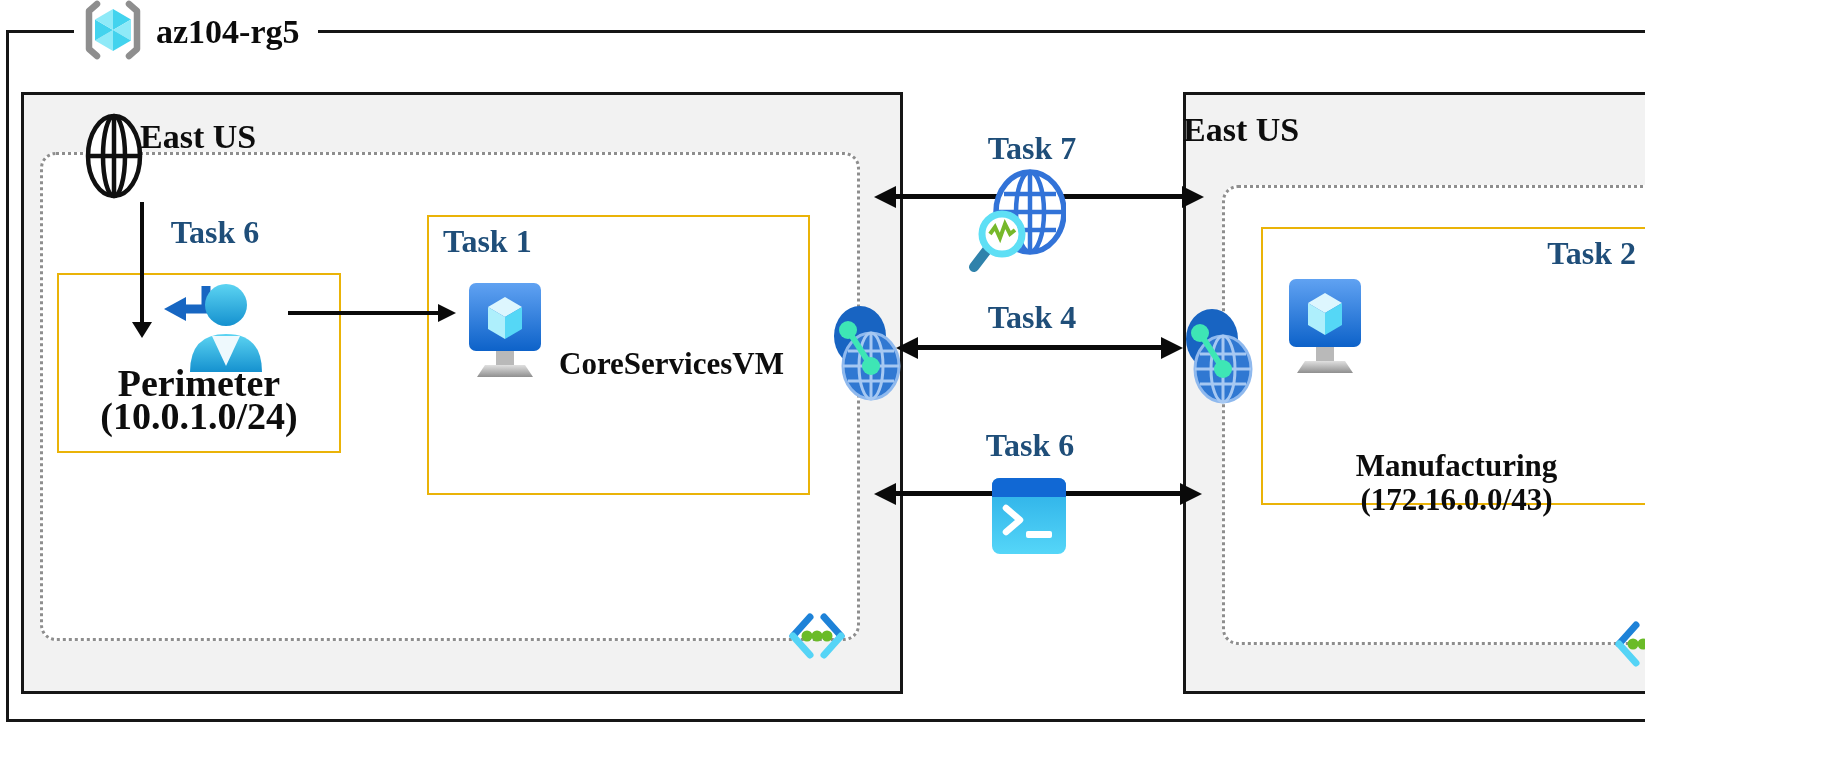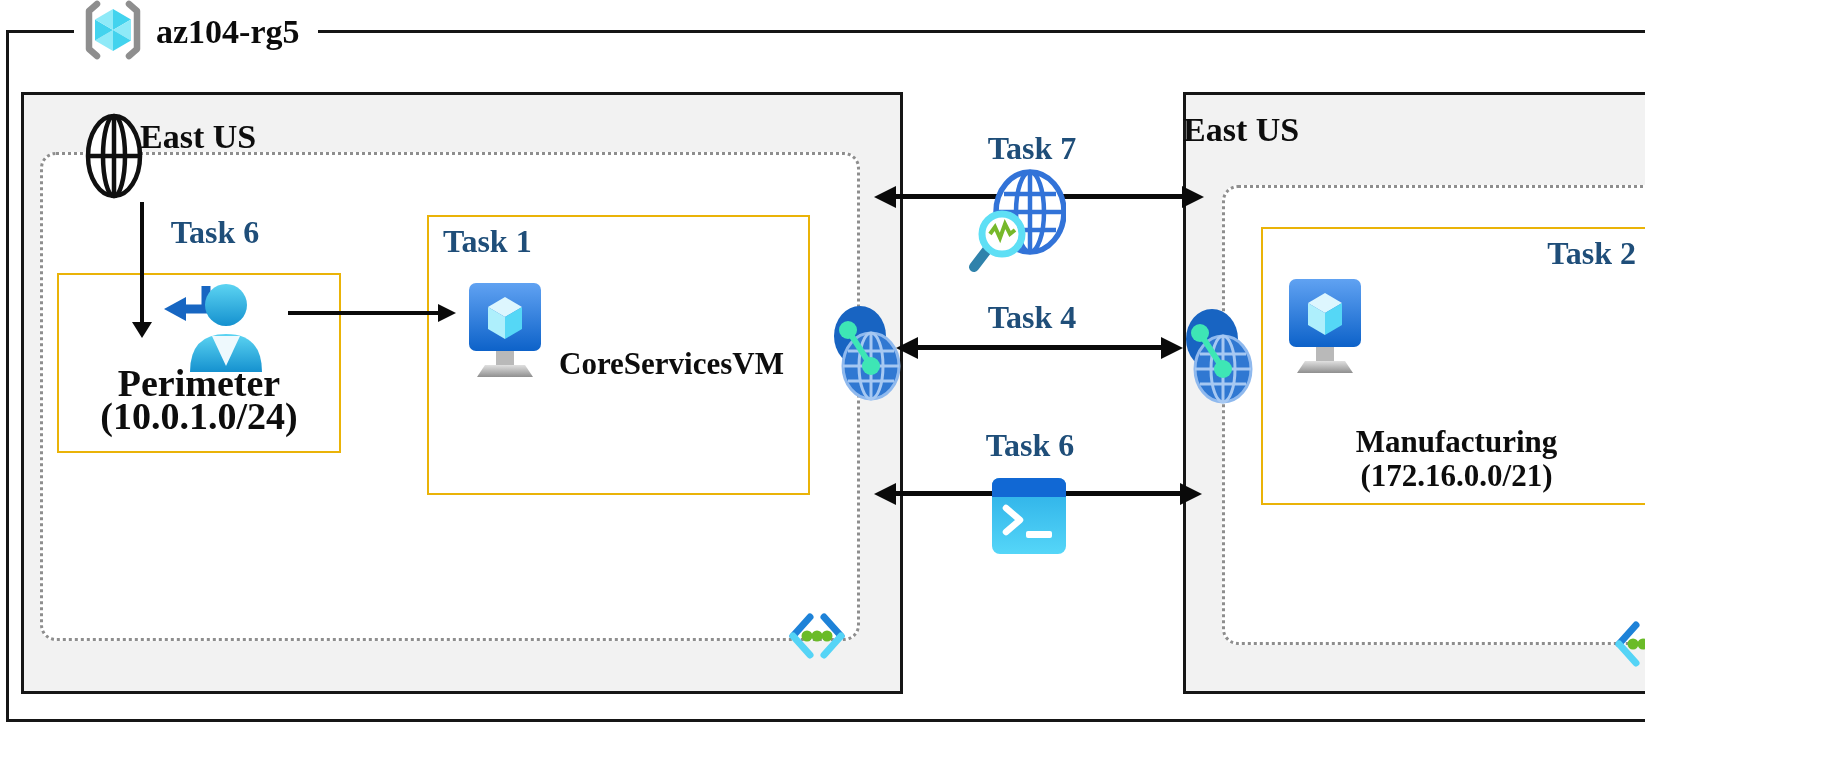--- a/index.html
+++ b/index.html
@@ -253,23 +253,23 @@
           </linearGradient>
         </defs>
         <rect x="4" y="0" width="72" height="68" rx="7" fill="url(#g-vm2)"></rect>
         <polygon points="40,14 57,24 40,34 23,24" fill="#ddf6fe"></polygon>
         <polygon points="23,24 40,34 40,56 23,46" fill="#aeeffc"></polygon>
         <polygon points="40,34 57,24 57,46 40,56" fill="#55d7f6"></polygon>
         <rect x="31" y="68" width="18" height="14" fill="#b9b9b9"></rect>
         <polygon points="20,82 60,82 68,94 12,94" fill="url(#g-stand2)"></polygon>
       </svg>
     </span>
-    <div class="abs center lbl-31" style="left:0; right:0; top:196px;">
+    <div class="abs center lbl-31" style="left:0; right:0; top:220px;">
       <div>Manufacturing</div>
-      <div>(172.16.0.0/21)</div>
+      <div>(172.16.0.0/43)</div>
     </div>
   </div>
 
   <div class="abs center lbl-30" style="left:1157px; top:560px; width:600px;">
     <div>ManufacturingVnet</div>
     <div>(172.16.0.0/16)</div>
   </div>
 
   <span class="abs z-icon" style="left:1185px; top:307px;">
     <svg width="68" height="98" viewBox="0 0 68 98">

